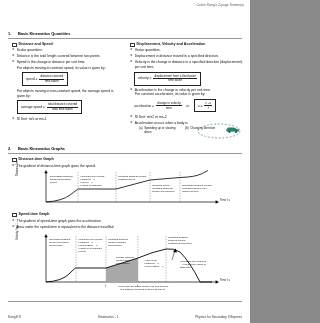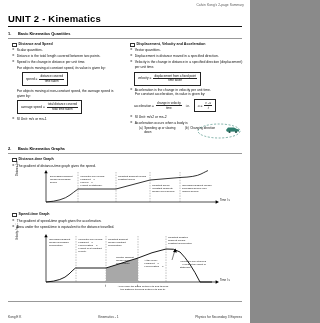--- a/index.html
+++ b/index.html
@@ -28,23 +28,20 @@
   .axlabel{font-size:3px;color:#111;}
   .note{position:absolute;font-size:2.5px;line-height:1.22;color:#111;}
 </style>
 </head>
 <body>
 
 <div class="page">
 
   <div class="hdr">Calvin Kong's 2-page Summary</div>
 
-  <div class="titlebar">
-    <h1>UNIT 2 - Kinematics</h1>
-  </div>
 
   <div class="secnum" style="left:8px;top:31px;">1.</div>
   <div class="sec" style="left:18px;top:31px;">Basic Kinematics Quantities</div>
   <div class="hrule" style="left:8px;top:38px;width:234px;"></div>
 
   <div class="col" style="left:12px;top:42px;width:110px;">
     <div class="sub">
       <span class="bsq"></span>
       <span>Distance and Speed</span>
     </div>

